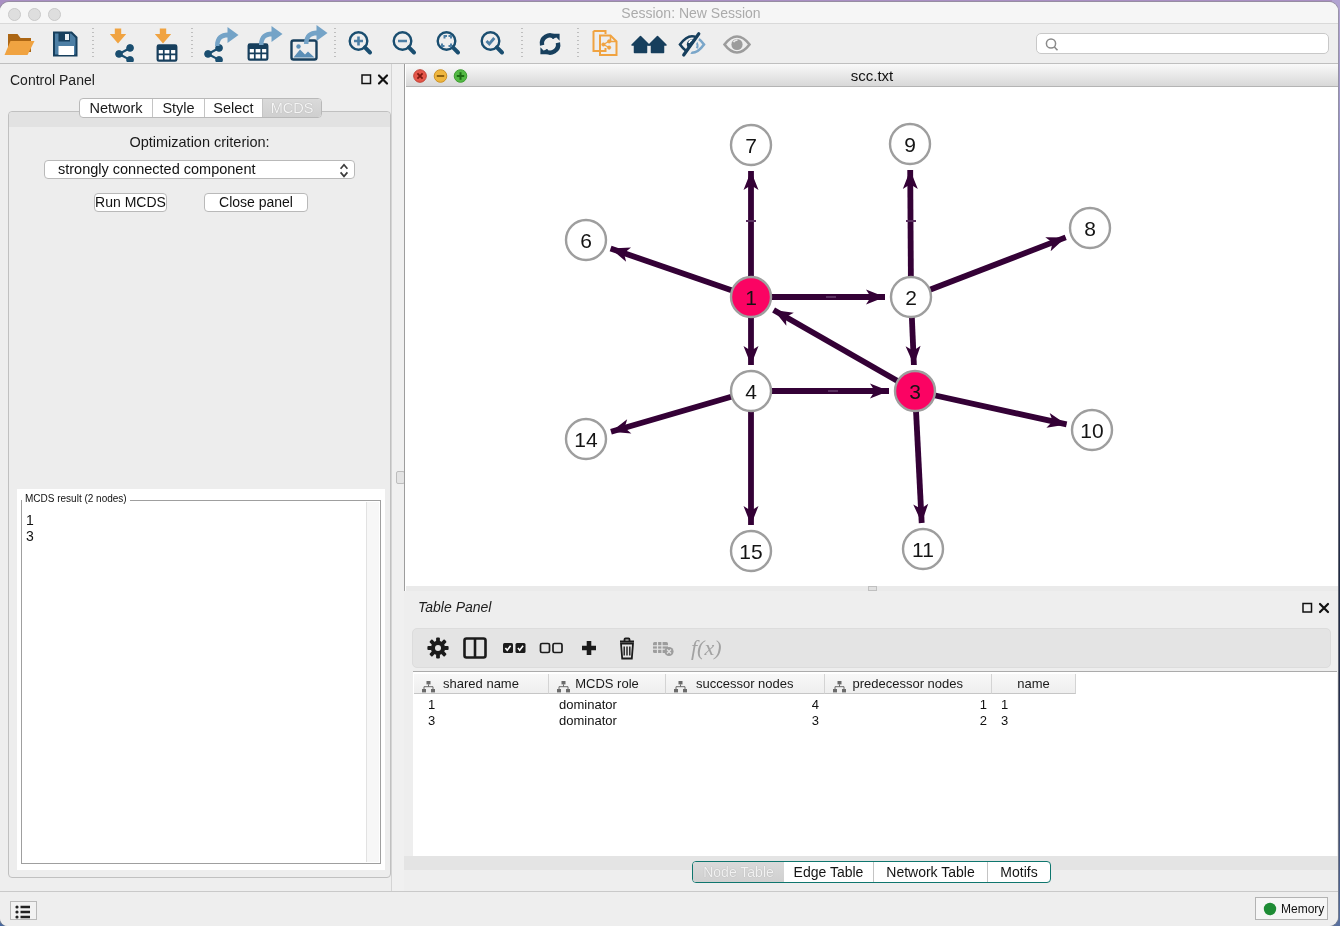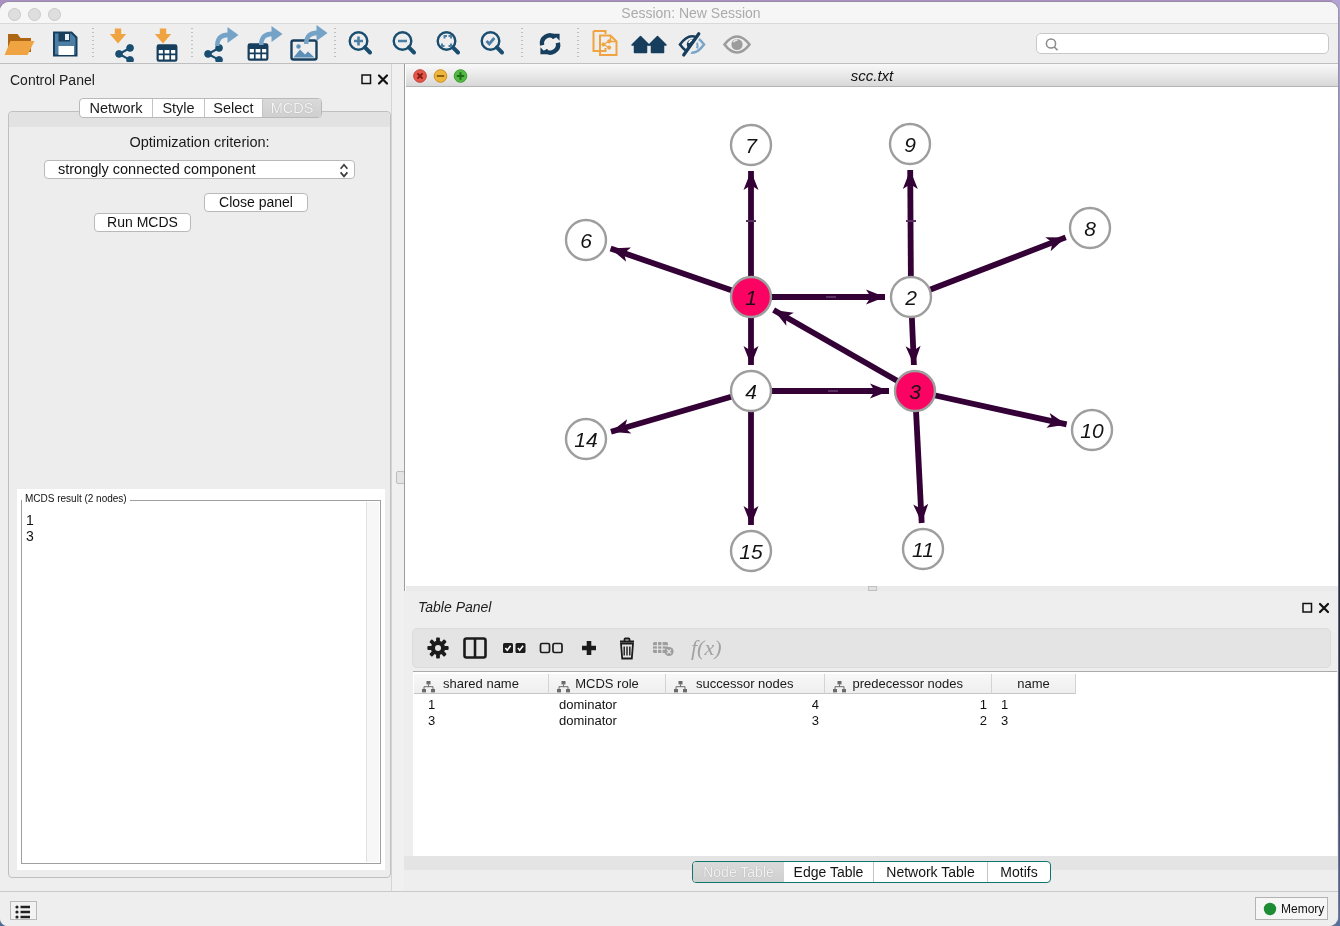--- a/index.html
+++ b/index.html
@@ -37,38 +37,38 @@
 #cptabs .tab:last-child { border-right:none;
   background:linear-gradient(#dadada,#cfcfcf); color:#f5f5f5;
   text-shadow:0 0 1px #9a9a9a;text-align:center; }
 #optlabel { position:absolute; left:0; top:22px; width:100%; text-align:center;
   font-size:14.5px; color:#1a1a1a; }
 #combo { position:absolute; left:35px; top:48px; width:311px; height:19px;
   background:#fff; border:1px solid #b9b9b9; border-radius:4px;
   font-size:14.5px; color:#111; line-height:17px; padding-left:13px; }
 .btn { position:absolute; height:19px; background:#fff; border:1px solid #b9b9b9;
   border-radius:4px; font-size:14px; color:#111; text-align:center; line-height:17px; }
-#runbtn { left:85px; top:81px; width:97px;margin-top:20px; }
+#runbtn { left:85px; top:81px; width:73px; }
 #closebtn { left:195px; top:81px; width:104px; }
 #mcdsbox { position:absolute; left:8px; top:377px; width:368px; height:381px; background:#fff; }
 #mcdsborder { position:absolute; left:4px; top:11px; right:4px; bottom:6px;
   border:1px solid #9f9f9f; }
 #mcdslabel { position:absolute; left:5px; top:4px; background:#fff; padding:0 3px;
   font-size:10px; color:#111; }
 #mcdstext { position:absolute; left:9px; top:23px; font-size:14px; color:#111; line-height:16px; }
 #mcdsscroll { position:absolute; right:6px; top:13px; width:13px; bottom:8px;
   background:#f7f7f7; border-left:1px solid #e2e2e2; }
 
 #vsplit { position:absolute; left:391px; top:62px; width:13px; height:827px;
   background:#f0f0f0; border-left:1px solid #d4d4d4; }
 #vgrab { position:absolute; left:4px; top:407px; width:9px; height:13px;
   background:#e4e4e4; border:1px solid #bdbdbd; border-radius:2px; }
 
 #frame { position:absolute; left:404px; top:62px; width:934px; height:527px;
-  background:#fff; border-left:1px solid #9d9d9d;font-style:italic; }
+  background:#fff; border-left:1px solid #9d9d9d; }
 #ftitle { position:absolute; left:1px; top:0; right:0; height:23px;
   background:linear-gradient(#f9f9f9,#d8d8d8); border-bottom:1px solid #b4b4b4; }
 #fname { position:absolute; top:3px; left:0; width:100%; text-align:center;
   font-size:15px; color:#111; }
 #canvas { position:absolute; left:1px; top:24px; right:0; height:499px; background:#fff; }
 #framebottom { position:absolute; left:1px; bottom:0; right:0; height:5px; background:#eaeaea; }
 #hgrab { position:absolute; left:462px; bottom:0px; width:9px; height:5px;
   background:#e0e0e0; border:1px solid #c0c0c0; }
 
 #tp { position:absolute; left:404px; top:589px; width:934px; height:300px; background:#eeeeee; }

